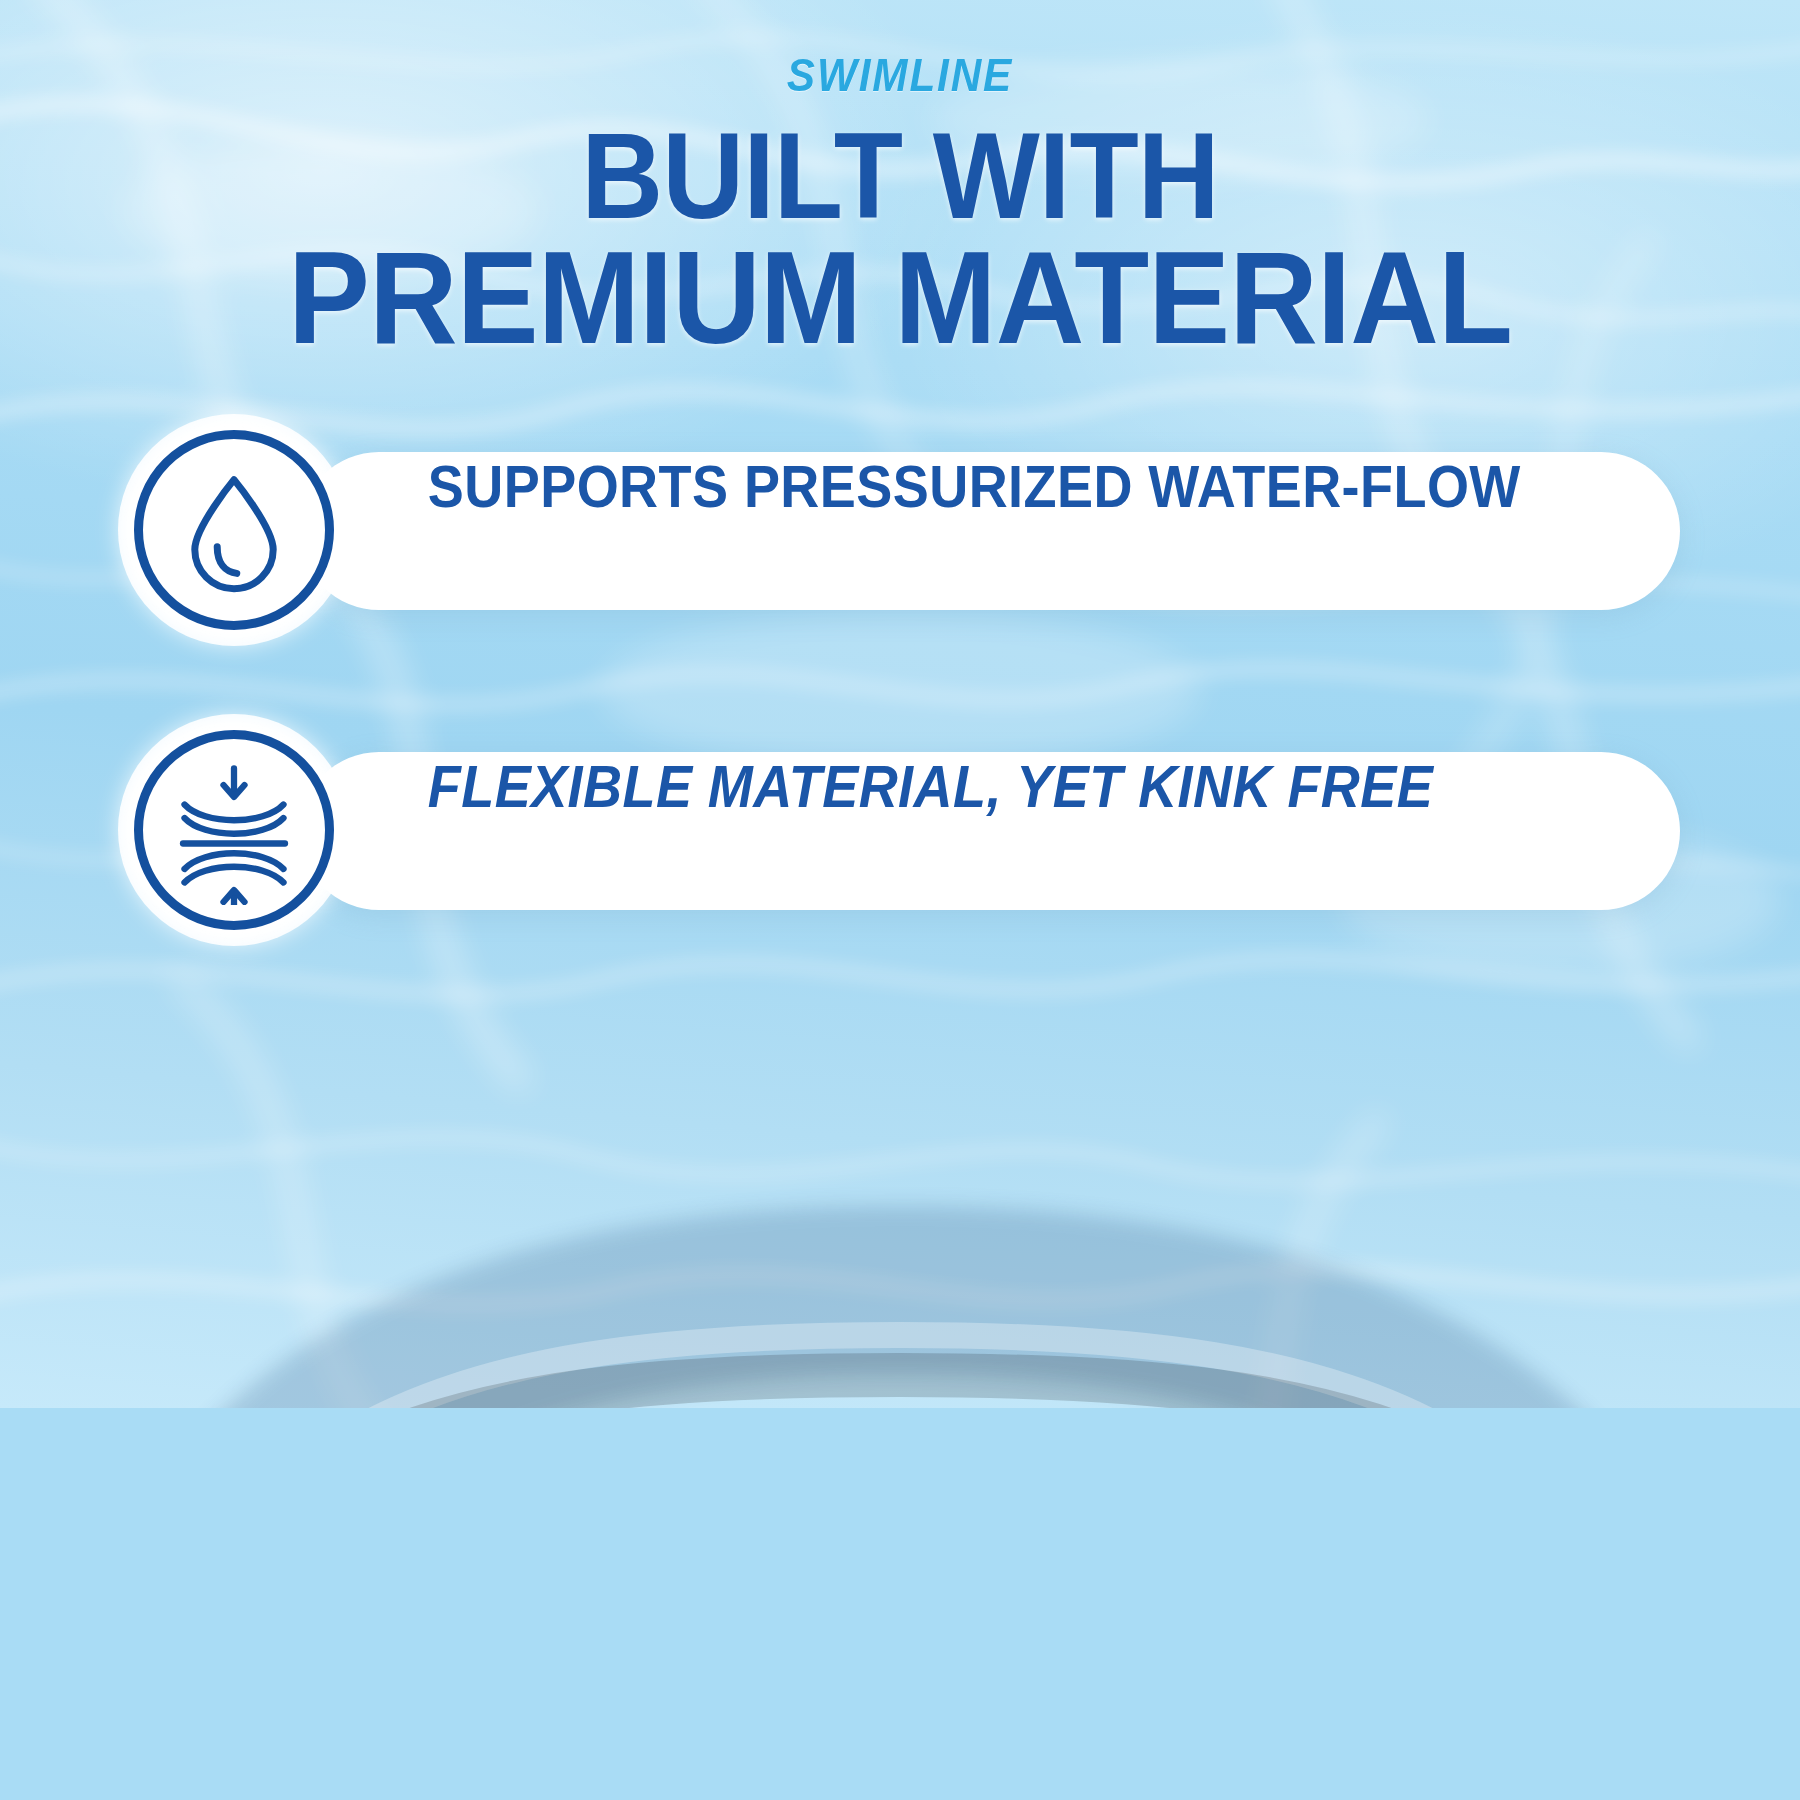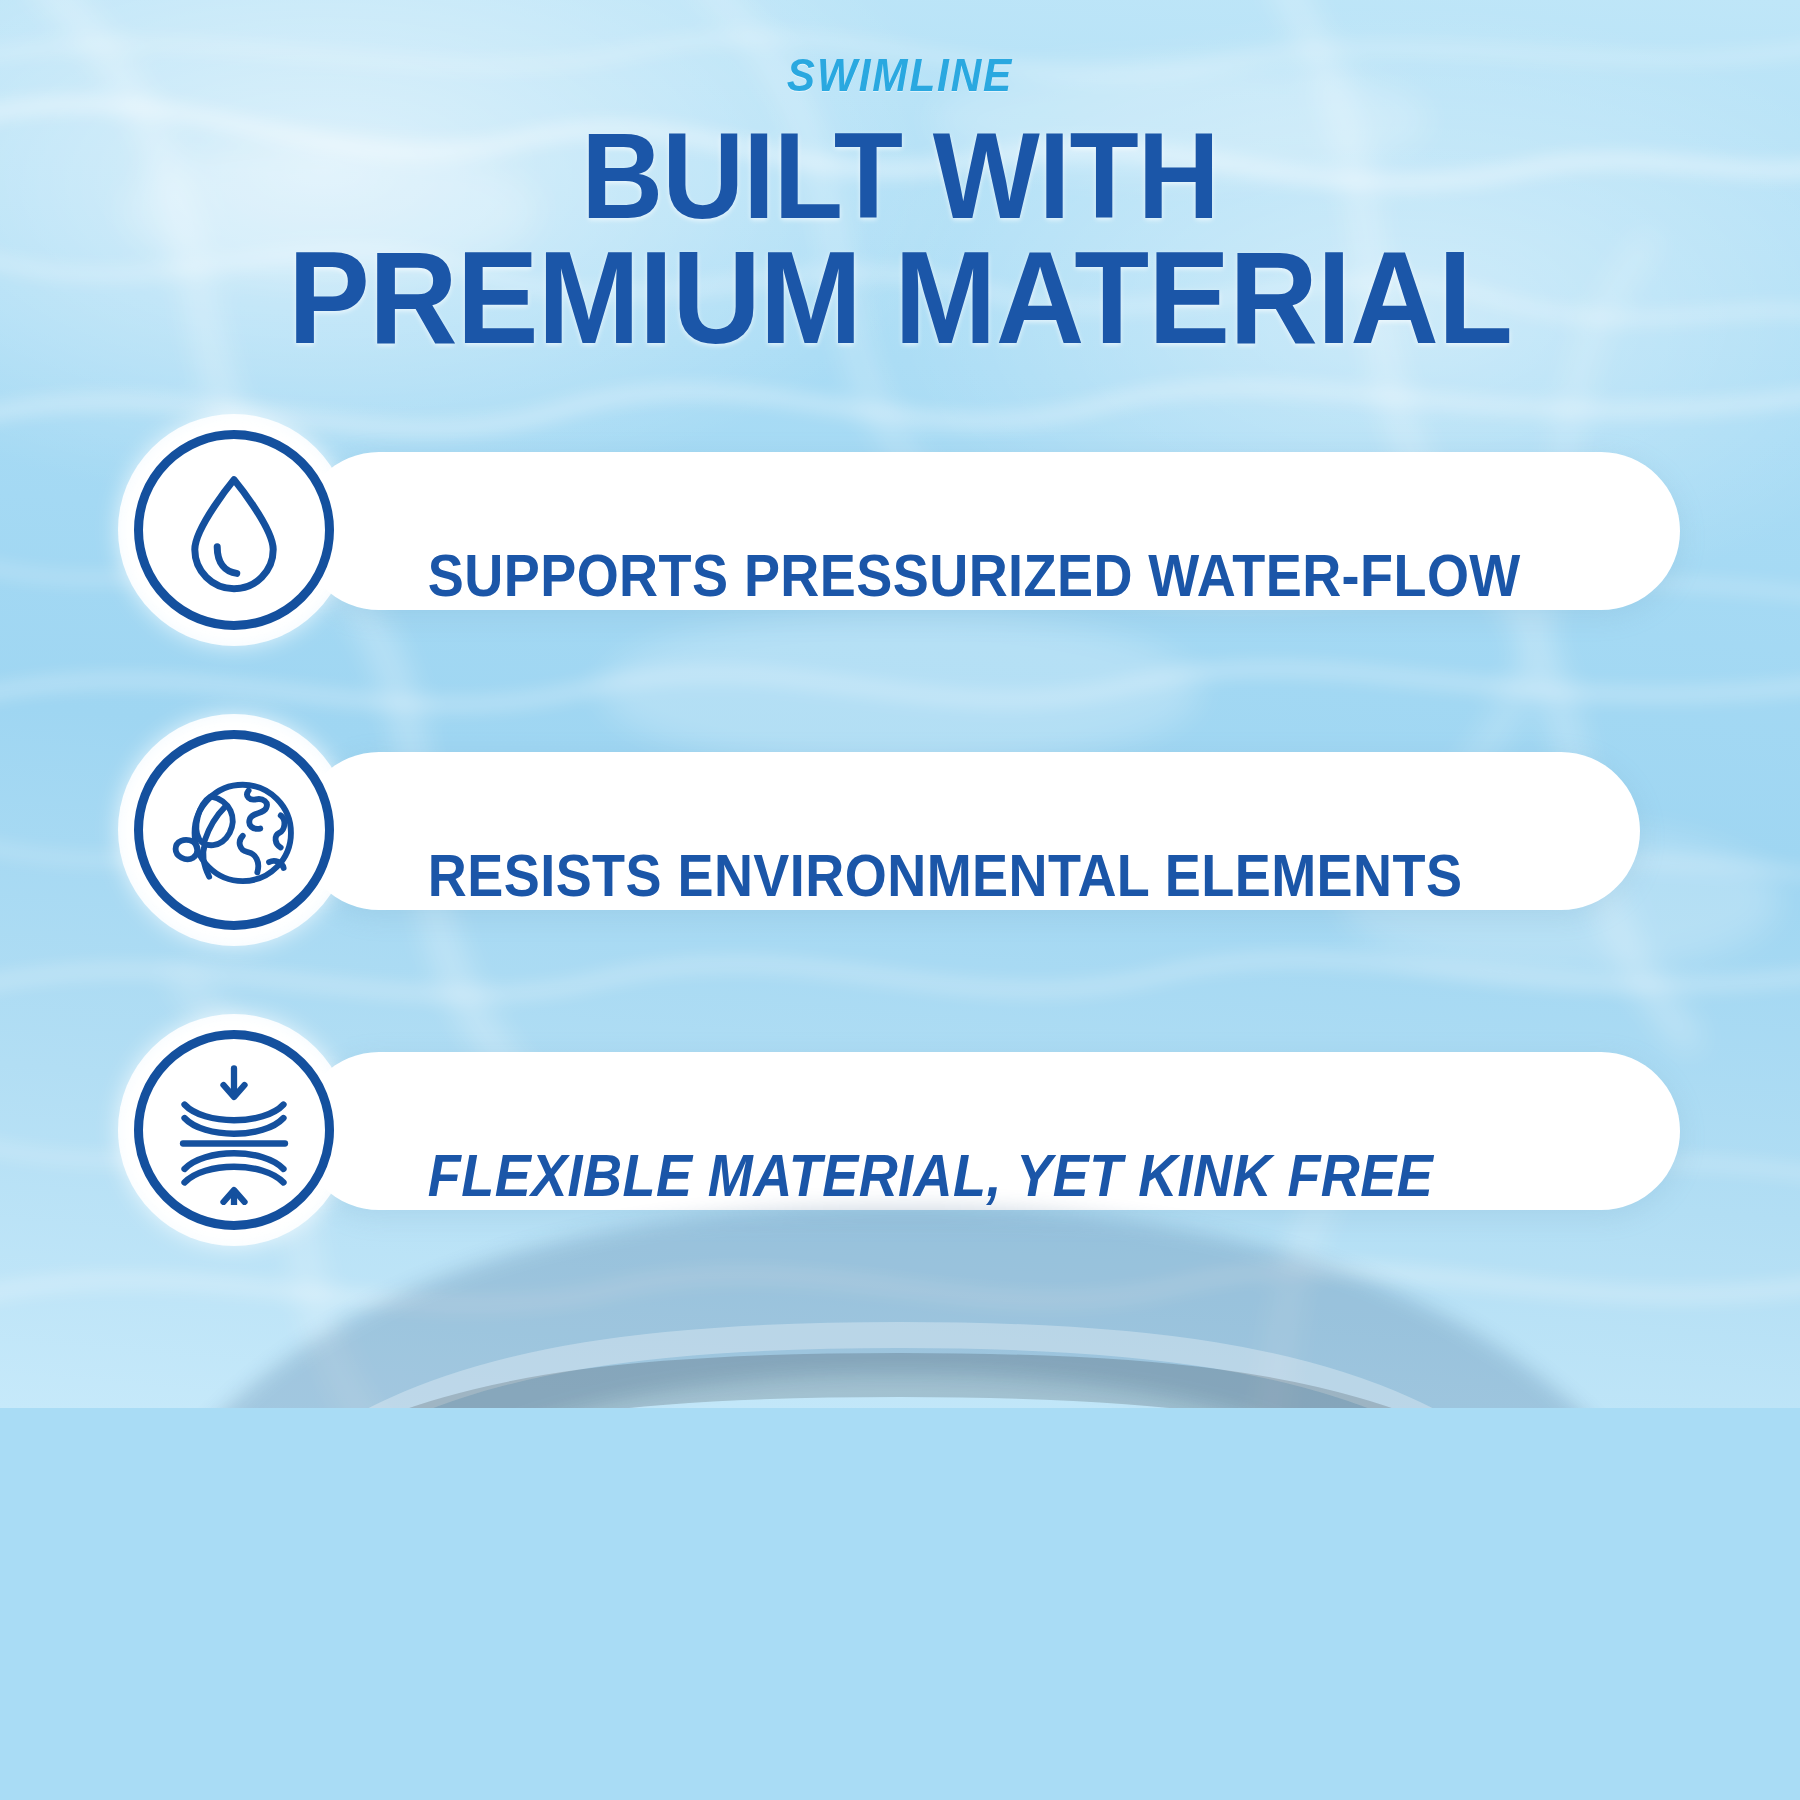--- a/index.html
+++ b/index.html
@@ -44,21 +44,21 @@
   .headline .l2 { display:block; font-size:132px; }
 
   
   .features { position:absolute; top:400px; left:0; width:1800px; }
   .frow { position:relative; height:300px; }
 
   .pill {
     position:absolute; left:300px; height:158px;
     background:#ffffff;
     border-radius:80px;
-    display:flex; align-items:flex-end;
+    display:flex; align-items:flex-start;
     box-shadow:0 6px 26px rgba(120,170,200,.22);
   }
   .pill span {
     color:#1b56a8; font-weight:bold;
     font-size:60px; letter-spacing:.5px;
     transform:scaleX(.90); transform-origin:left center;
     white-space:nowrap;
     padding-left:142px;
   }
   .pill.p1 { top:52px;  width:1380px; }
@@ -146,42 +146,20 @@
       <div class="badge">
         <div class="ring">
           <svg width="140" height="140" viewBox="0 0 100 100">
             <path d="M50 14 C50 14 78 48 78 64 A28 28 0 0 1 22 64 C22 48 50 14 50 14 Z" fill="none" stroke="#14509e" stroke-width="5" stroke-linejoin="round"></path>
             <path d="M38 62 C38 74 44 80 52 81" fill="none" stroke="#14509e" stroke-width="5" stroke-linecap="round"></path>
           </svg>
         </div>
       </div>
     </div>
 
-    <div class="frow">
-      <div class="pill p2">
-        <span>RESISTS ENVIRONMENTAL ELEMENTS</span>
-      </div>
-      <div class="badge">
-        <div class="ring">
-          <svg width="146" height="146" viewBox="0 0 100 100">
-            <g fill="none" stroke="#14509e" stroke-width="4" stroke-linecap="round" stroke-linejoin="round">
-              <circle cx="56" cy="52" r="33"></circle>
-              <path d="M34 27 C48 30 52 42 47 52 C41 63 30 62 26 56 C22 49 25 33 34 27 Z"></path>
-              <path d="M44 34 C38 40 33 48 30 57"></path>
-              <path d="M22 58 C16 55 10 58 10 63 C10 68 17 72 22 69 C26 66 26 61 22 58 Z"></path>
-              <path d="M30 60 C28 66 29 74 33 82"></path>
-              <path d="M60 23 C57 27 61 30 65 29 C70 28 74 31 72 35 C70 39 63 38 61 42 C59 47 63 50 68 49"></path>
-              <path d="M56 54 C52 58 54 64 59 65 C65 66 68 72 66 79"></path>
-              <path d="M82 40 C86 43 85 50 81 52 C77 54 78 60 82 62"></path>
-              <path d="M74 72 C78 70 83 72 84 76"></path>
-            </g>
-          </svg>
-        </div>
-      </div>
-    </div>
 
     <div class="frow">
       <div class="pill p3">
         <span>FLEXIBLE MATERIAL, YET KINK FREE</span>
       </div>
       <div class="badge">
         <div class="ring">
           <svg width="150" height="150" viewBox="0 0 100 100">
             <g fill="none" stroke="#14509e" stroke-width="4.2" stroke-linecap="round">
 

